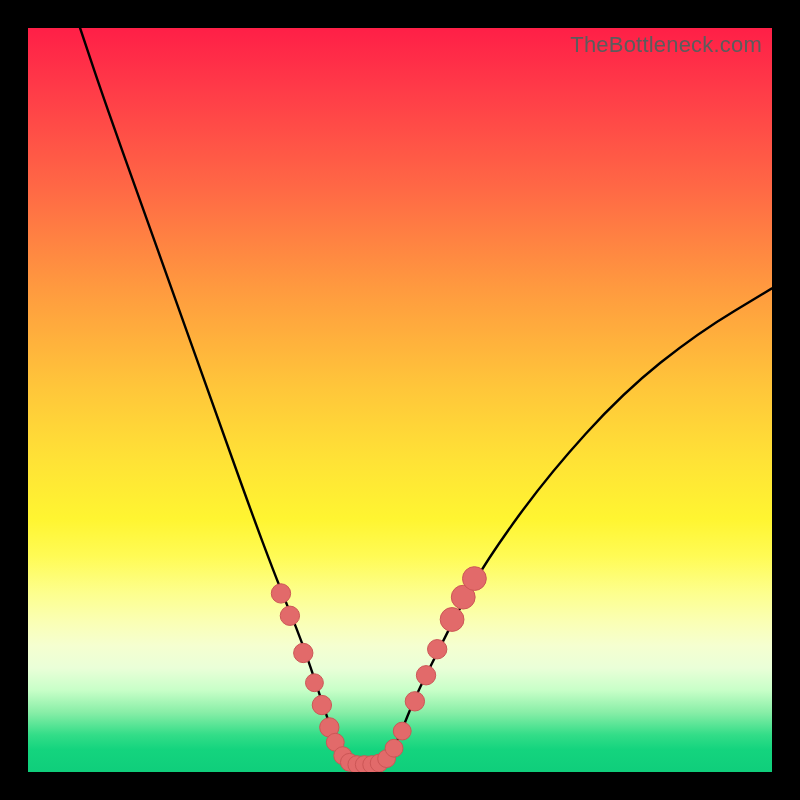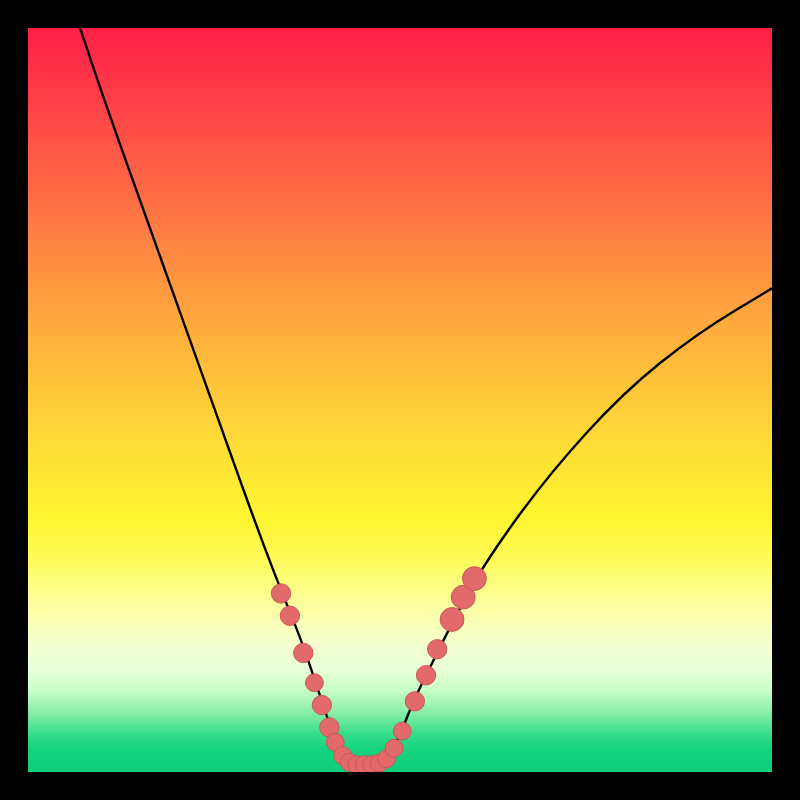--- a/index.html
+++ b/index.html
@@ -61,20 +61,21 @@
     top: 0;
     width: 744px;
     height: 744px;
   }
 </style>
 </head>
 <body>
 
 <div class="frame">
   <div class="plot">
+    <div class="watermark">TheBottleneck.com</div>
     <svg class="curve" viewBox="0 0 744 744" preserveAspectRatio="none">
       <path id="curve-path" fill="none" stroke="#000000" stroke-width="2.4" stroke-linecap="round" d="M 52.08 0.00 Q 52.08 0.00 63.24 33.48 Q 74.40 66.96 93.00 119.04 Q 111.60 171.12 130.20 223.20 Q 148.80 275.28 167.40 327.36 Q 186.00 379.44 204.60 431.52 Q 223.20 483.60 234.36 513.36 Q 245.52 543.12 252.96 561.72 Q 260.40 580.32 267.84 598.92 Q 275.28 617.52 282.72 639.84 Q 290.16 662.16 293.88 673.32 Q 297.60 684.48 301.32 695.64 Q 305.04 706.80 308.76 714.24 Q 312.48 721.68 316.20 727.26 Q 319.92 732.84 323.64 734.70 Q 327.36 736.56 331.08 736.56 Q 334.80 736.56 338.52 736.56 Q 342.24 736.56 345.96 736.56 Q 349.68 736.56 353.40 734.70 Q 357.12 732.84 360.84 727.26 Q 364.56 721.68 368.28 714.24 Q 372.00 706.80 379.44 688.20 Q 386.88 669.60 398.04 647.28 Q 409.20 624.96 420.36 602.64 Q 431.52 580.32 446.40 554.28 Q 461.28 528.24 491.04 487.32 Q 520.80 446.40 558.00 405.48 Q 595.20 364.56 632.40 334.80 Q 669.60 305.04 706.80 282.72 T 744.00 260.40"></path>
       <g id="markers">
           <circle cx="252.96" cy="565.44" r="9.67" fill="#e26a6a" stroke="#cc5656" stroke-width="1"></circle>
           <circle cx="261.89" cy="587.76" r="9.67" fill="#e26a6a" stroke="#cc5656" stroke-width="1"></circle>
           <circle cx="275.28" cy="624.96" r="9.67" fill="#e26a6a" stroke="#cc5656" stroke-width="1"></circle>
           <circle cx="286.44" cy="654.72" r="8.93" fill="#e26a6a" stroke="#cc5656" stroke-width="1"></circle>
           <circle cx="293.88" cy="677.04" r="9.67" fill="#e26a6a" stroke="#cc5656" stroke-width="1"></circle>
           <circle cx="301.32" cy="699.36" r="9.67" fill="#e26a6a" stroke="#cc5656" stroke-width="1"></circle>
           <circle cx="307.27" cy="714.24" r="8.93" fill="#e26a6a" stroke="#cc5656" stroke-width="1"></circle>

